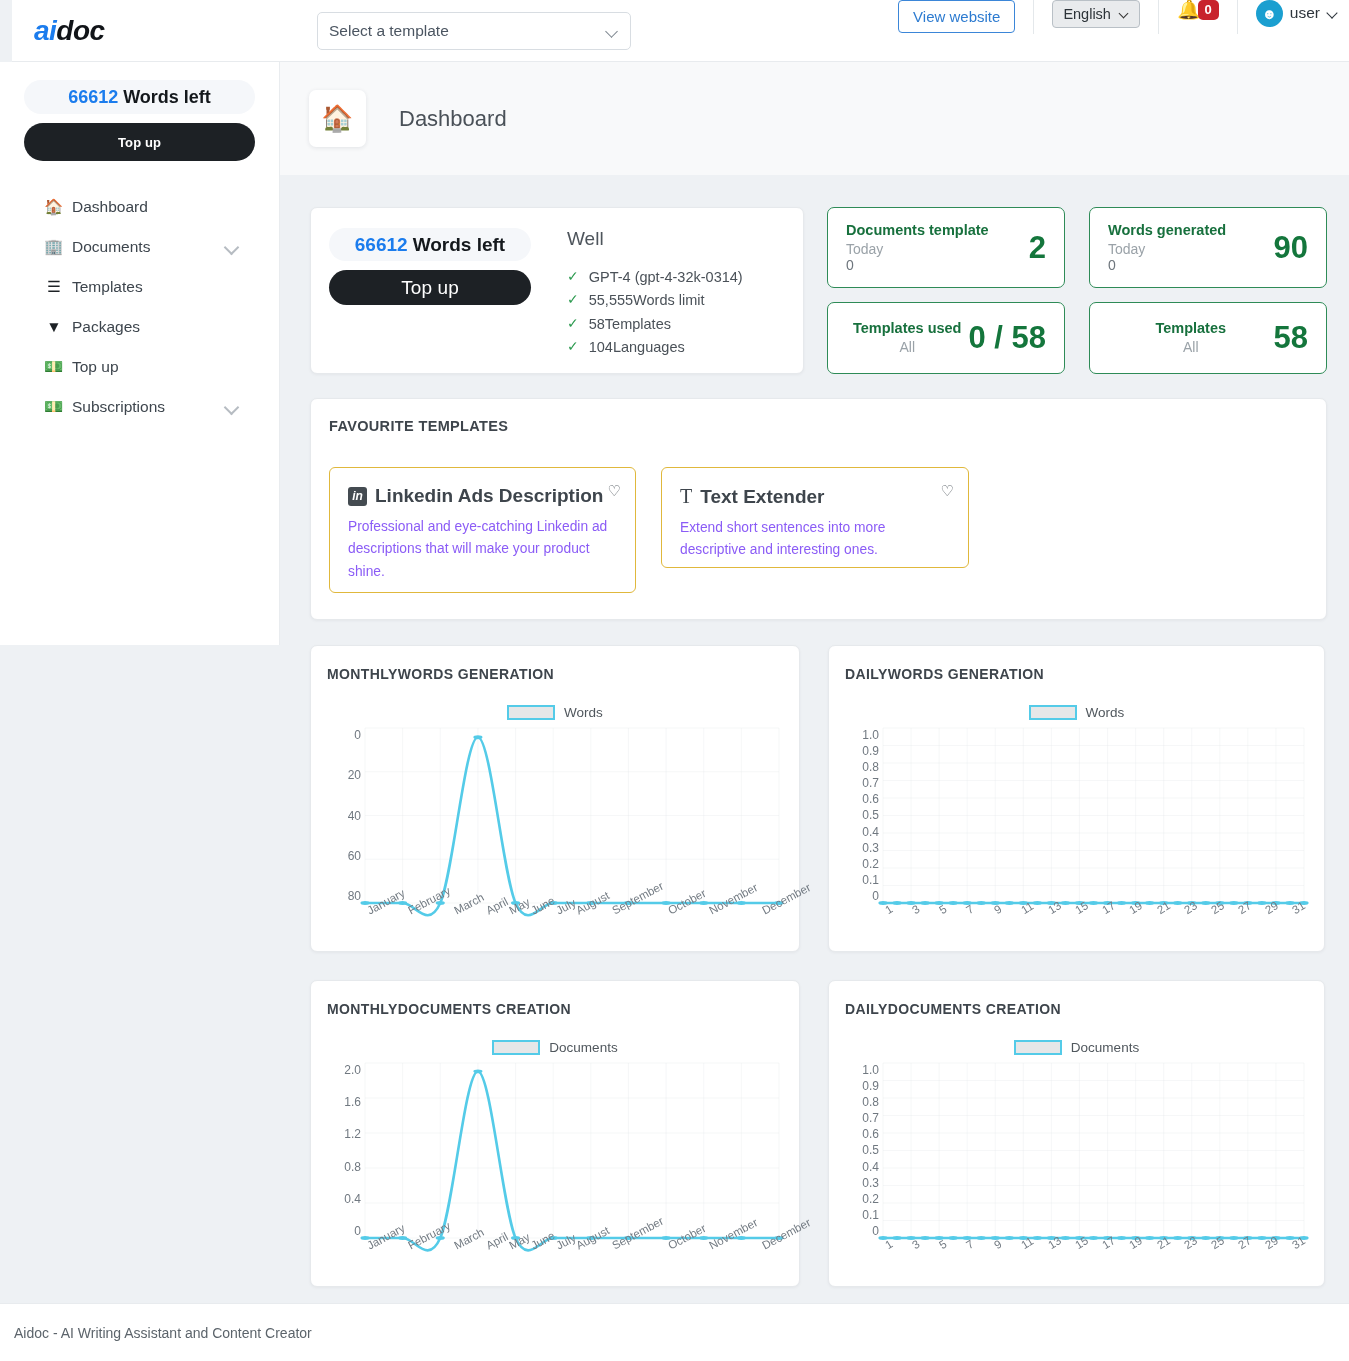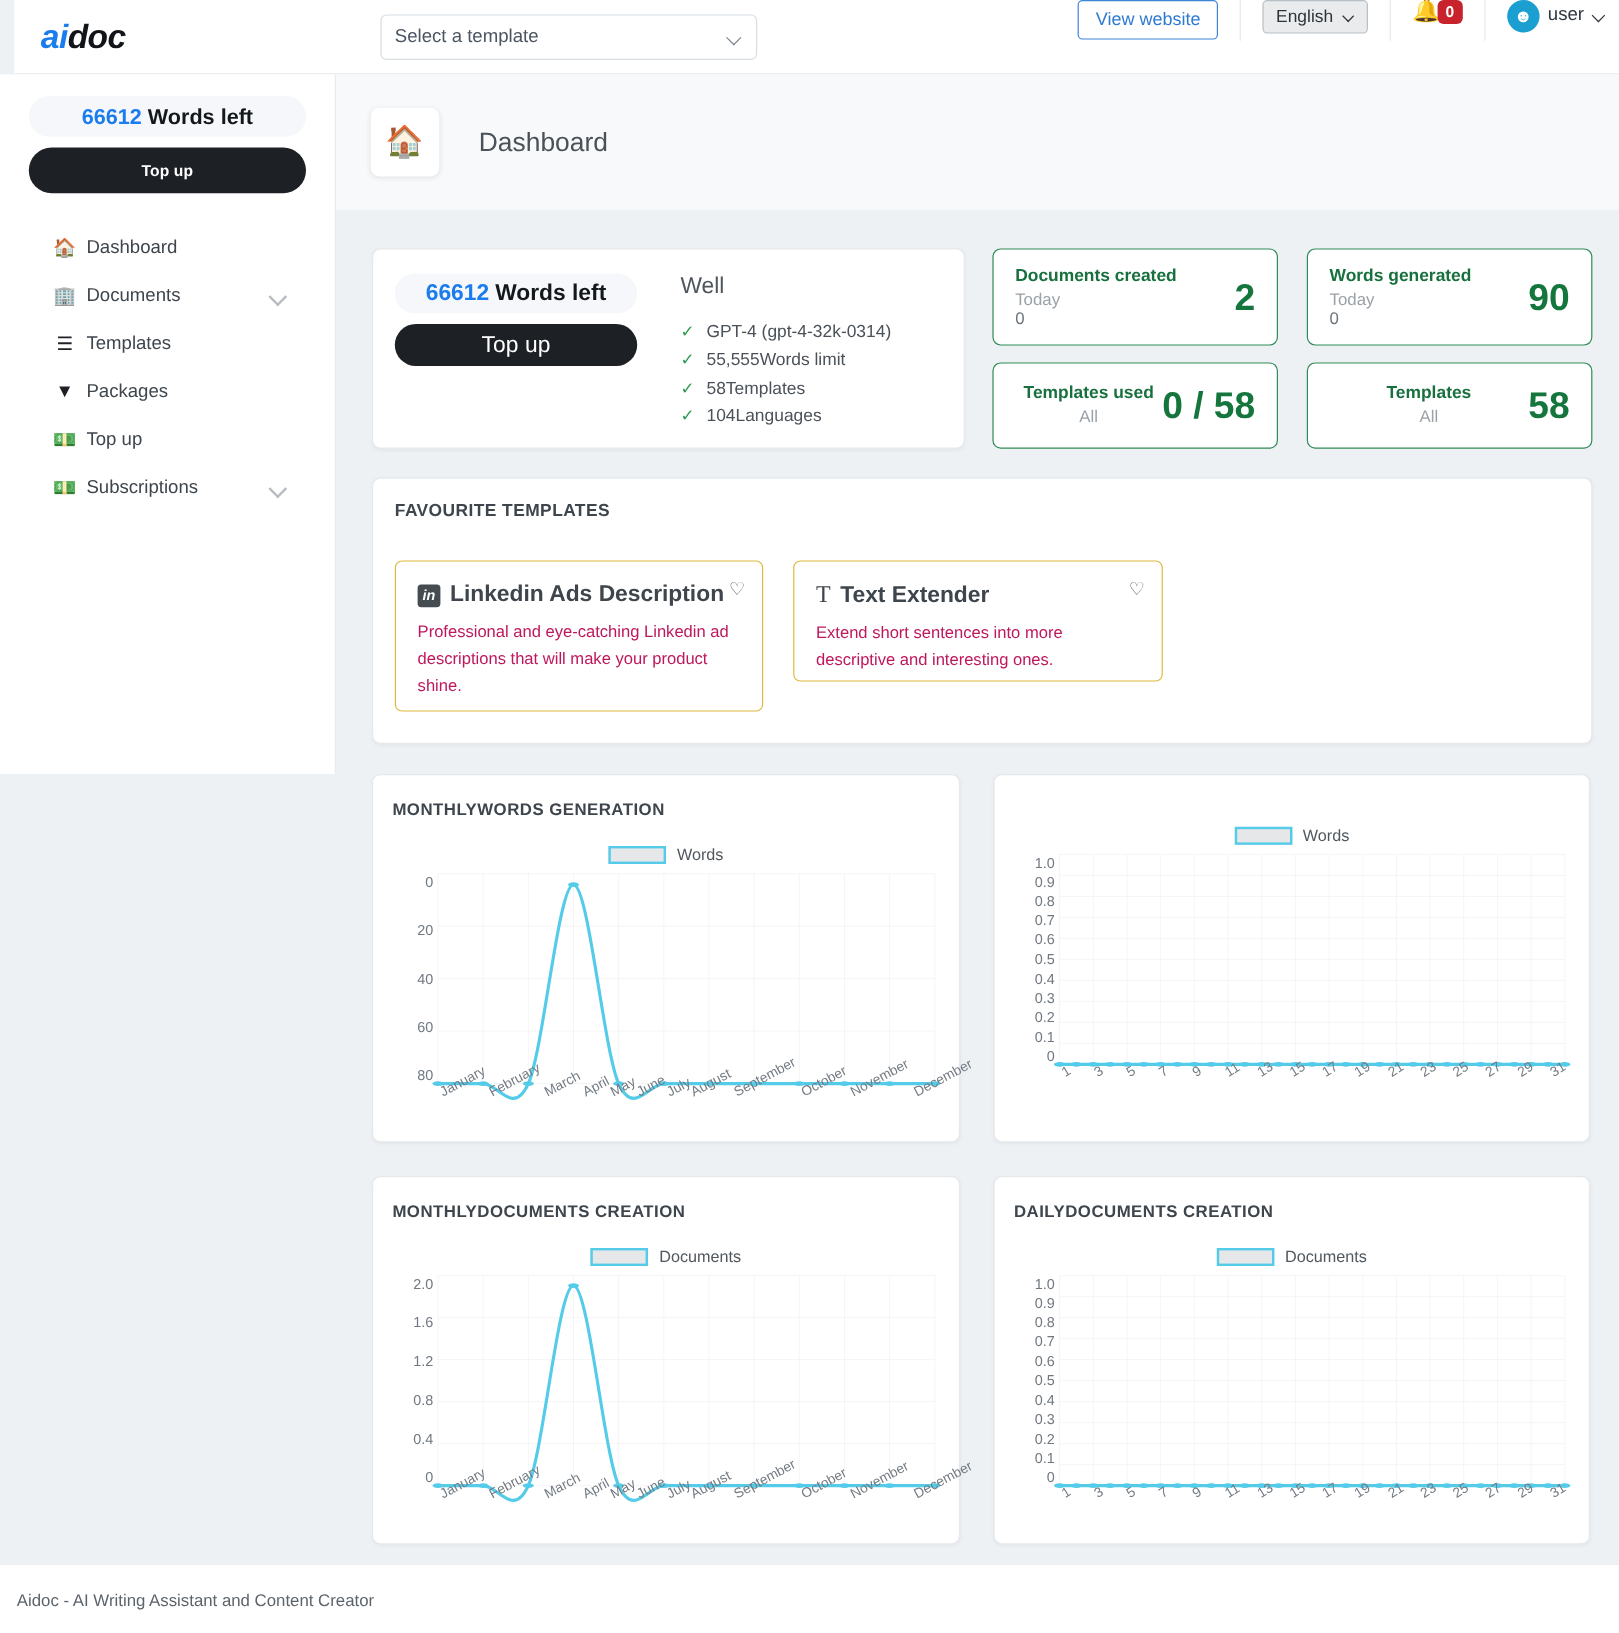--- a/index.html
+++ b/index.html
@@ -163,21 +163,21 @@
   }
   .tmpl-card.a { width:307px; height:126px; }
   .tmpl-card.b { width:308px; height:101px; }
   .tmpl-head { display:flex; align-items:center; gap:8px; font-size:19px; font-weight:bold; color:#3e454c; }
   .li-ico {
     width:19px; height:19px; border-radius:3px; background:#444b51; color:#fff;
     font-size:12px; font-weight:bold; display:flex; align-items:center; justify-content:center;
     font-style:italic;
   }
   .t-ico { font-size:20px; color:#3e454c; font-weight:normal; font-family:"Liberation Serif", serif; }
-  .tmpl-desc { margin-top:9px; font-size:13.8px; color:#be185d; line-height:1.62; }
+  .tmpl-desc { margin-top:9px; font-size:13.8px; color:#8b5cf6; line-height:1.62; }
   .heart { position:absolute; right:14px; top:14px; font-size:15px; color:#5e656b; cursor:pointer; }
 
   
   #chartsGrid { margin-top:25px; display:grid; grid-template-columns:490px 497px; gap:28px 28px; }
   .chart-card { padding:20px 16px 12px 16px; height:307px; position:relative; }
   .chart-title { font-size:14px; font-weight:bold; color:#3e454c; letter-spacing:.4px; }
   .legend { display:flex; align-items:center; justify-content:center; gap:9px; margin-top:23px; }
   .legend-swatch { width:48px; height:15px; background:#e6e7e8; border:2px solid #54cbe8; }
   .legend-label { font-size:13.5px; color:#50575d; }
   .plot { position:relative; margin-top:8px; height:175px; }
@@ -319,21 +319,21 @@
         <div class="feat">
           <span class="tick">✓</span>
           <span>104Languages</span>
         </div>
       </div>
     </div>
 
     <div id="statsGrid">
       <div class="stat">
         <div class="stat-texts">
-          <div class="stat-title">Documents created</div>
+          <div class="stat-title">Documents template</div>
           <div class="stat-sub">Today</div>
           <div class="stat-sub2">0</div>
         </div>
         <div class="stat-value">2</div>
       </div>
       <div class="stat">
         <div class="stat-texts">
           <div class="stat-title">Words generated</div>
           <div class="stat-sub">Today</div>
           <div class="stat-sub2">0</div>
@@ -440,20 +440,21 @@
             <span>August</span>
             <span>September</span>
             <span>October</span>
             <span>November</span>
             <span>December</span>
           </div>
       </div>
     </div>
 
     <div class="card chart-card">
+      <div class="chart-title">DAILYWORDS GENERATION</div>
       <div class="legend">
         <span class="legend-swatch"></span>
         <span class="legend-label">Words</span>
       </div>
       <div class="plot">
         <div class="yaxis">
             <span>1.0</span>
             <span>0.9</span>
             <span>0.8</span>
             <span>0.7</span>

